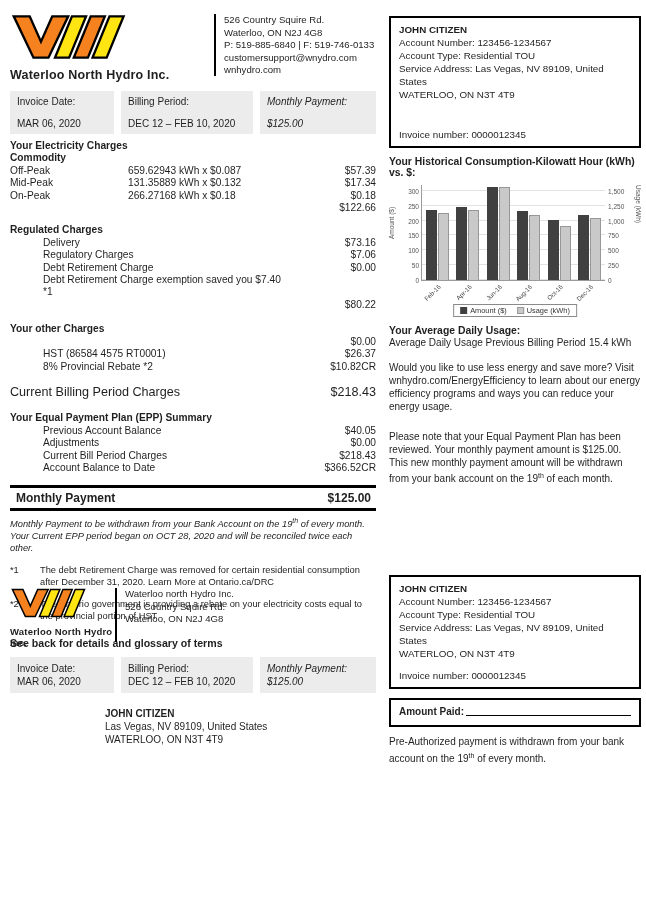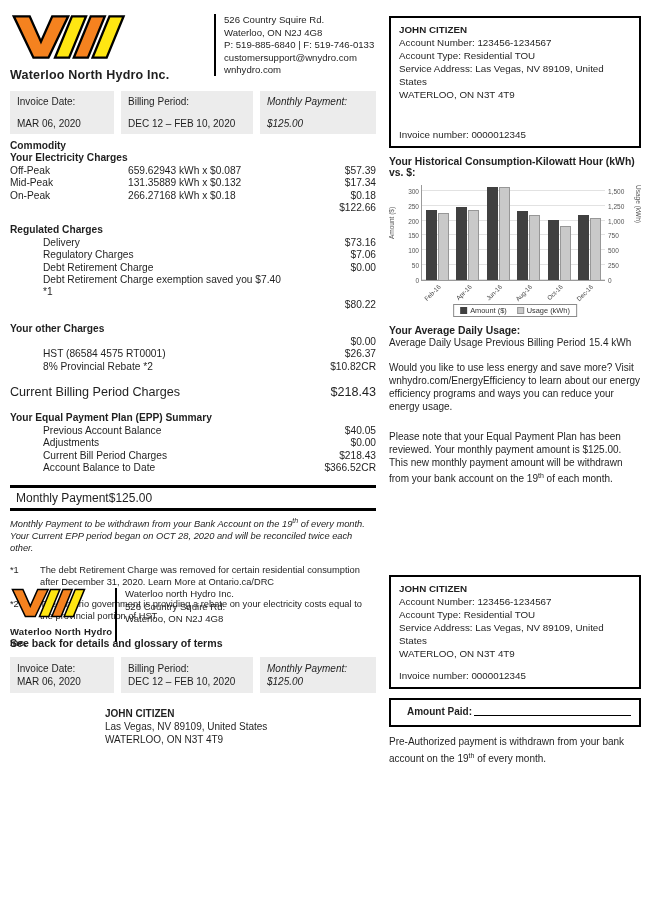--- a/index.html
+++ b/index.html
@@ -34,22 +34,22 @@
   .crow .lbl{width:118px;}
   .crow .qty{flex:1;}
   .crow .amt{width:90px;text-align:right;}
   .crow2{display:flex;}
   .crow2 .lbl{flex:1;padding-left:33px;}
   .crow2 .amt{width:90px;text-align:right;}
   .subtot{text-align:right;}
   .mt6{margin-top:6px;} .mt10{margin-top:10px;} .mt12{margin-top:12px;} .mt14{margin-top:14px;}
   .current-row{display:flex;justify-content:space-between;font-weight:normal;font-size:12.6px;margin-top:13px;}
   .monthly-bar{margin-top:11px;border-top:3px solid #000;border-bottom:3px solid #000;
-               display:flex;justify-content:flex-start;align-items:center;
-               font-weight:normal;font-size:12px;padding:3px 5px 3px 6px;}
+               display:flex;justify-content:space-between;align-items:center;
+               font-weight:bold;font-size:12px;padding:3px 5px 3px 6px;}
   .epp-note{font-style:italic;font-size:9.3px;line-height:11.6px;margin-top:4px;}
   .fn{display:flex;font-size:9.3px;line-height:11.6px;margin-top:11px;}
   .fn .tag{width:30px;}
   .fn .txt{flex:1;padding-right:4px;}
   .see-back{font-weight:bold;font-size:10.6px;margin-top:14px;}
 
   
   .ftr .logo-block{width:105px;}
   .ftr .brand-name{font-size:9.5px;}
   .ftr .addr{font-size:9.6px;}
@@ -91,21 +91,21 @@
   .xlabel{position:absolute;top:calc(100% + 3px);right:50%;transform:rotate(-45deg);
           transform-origin:100% 0;font-size:6.3px;color:#444;white-space:nowrap;}
   .legend{position:absolute;left:50%;bottom:0;transform:translateX(-50%);
           border:1px solid #8a8a8a;padding:1px 6px;display:flex;gap:10px;
           align-items:center;font-size:7.4px;color:#333;background:#fff;white-space:nowrap;}
   .legend .sw{display:inline-block;width:7px;height:7px;margin-right:3px;vertical-align:-1px;}
   .sw.amount{background:#404040;}
   .sw.usage{background:#c9c9c9;border:1px solid #979797;box-sizing:border-box;}
 
   
-  .amount-paid{border:2px solid #000;margin-top:9px;padding:6px 8px 8px 16px;
+  .amount-paid{border:2px solid #000;margin-top:9px;padding:6px 8px 8px 8px;
                display:flex;font-size:10px;font-weight:bold;}
   .ap-line{flex:1;border-bottom:1px solid #000;margin-left:2px;margin-bottom:1px;}
   .preauth{font-size:10px;line-height:13.5px;margin-top:8px;}
 
   
   .micr{position:absolute;left:0;right:30px;top:751px;text-align:center;
         font-family:"DejaVu Sans Mono",monospace;font-size:11px;letter-spacing:.6px;
         white-space:pre;color:#111;}
 </style>
 </head>
@@ -144,22 +144,22 @@
         <div>Billing Period:</div>
         <div>DEC 12 – FEB 10, 2020</div>
       </div>
       <div class="cell c3">
         <div class="mp">Monthly Payment:</div>
         <div class="mp">$125.00</div>
       </div>
     </div>
 
     <div class="sec mt6">
+      <div class="h">Your Electricity Charges</div>
       <div class="h">Commodity</div>
-      <div class="h">Your Electricity Charges</div>
 
       <div class="crow">
         <span class="lbl">Off-Peak</span>
         <span class="qty">659.62943 kWh  x $0.087</span>
         <span class="amt">$57.39</span>
       </div>
       <div class="crow">
         <span class="lbl">Mid-Peak</span>
         <span class="qty">131.35889 kWh  x $0.132</span>
         <span class="amt">$17.34</span>

